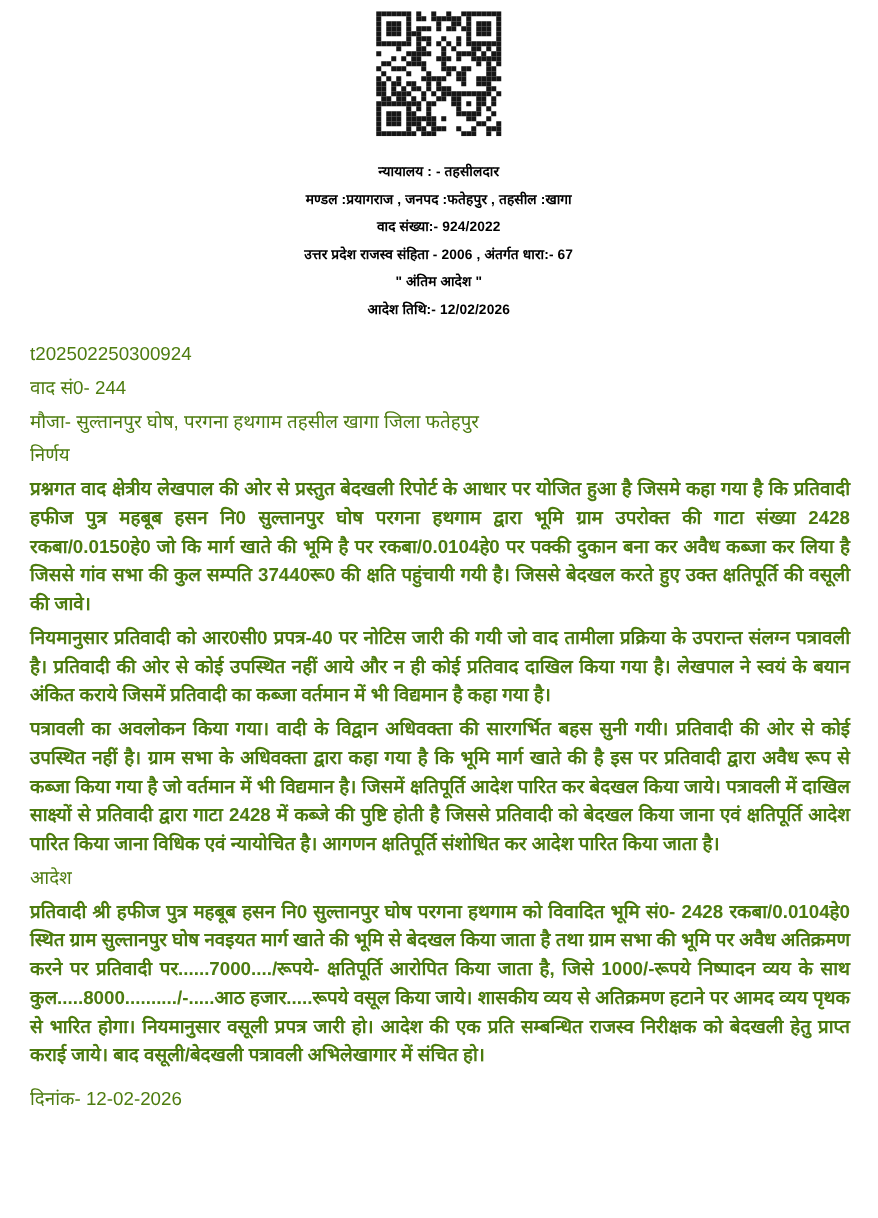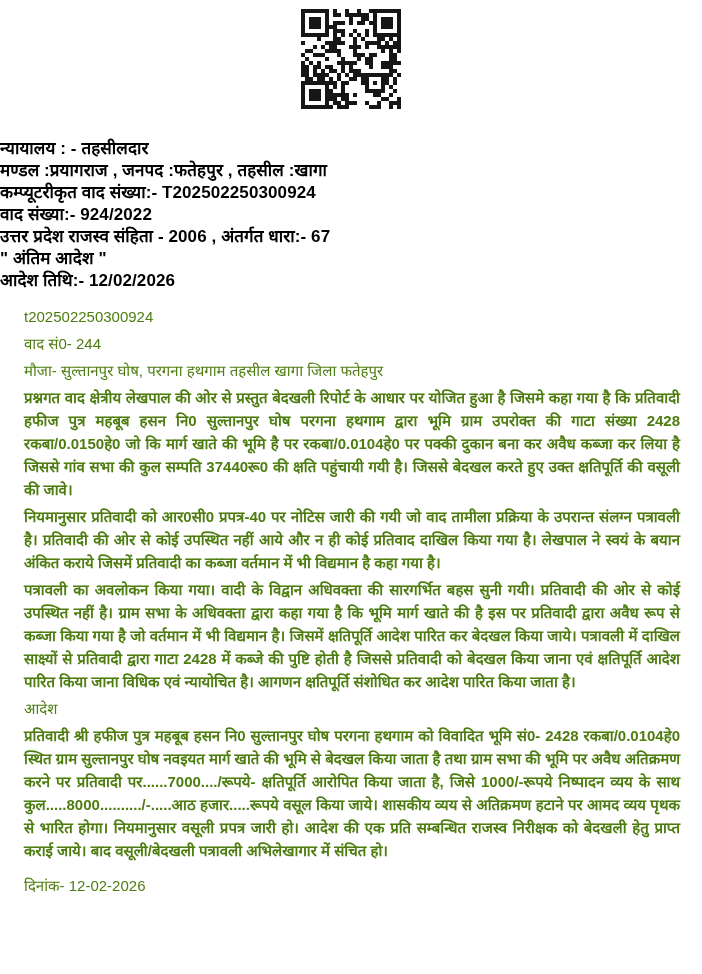--- a/index.html
+++ b/index.html
@@ -14,24 +14,24 @@
     color: #1c1c1c;
     -webkit-font-smoothing: antialiased;
   }
   .qr-wrap {
     display: flex;
     justify-content: center;
     padding-top: 9px;
   }
   .qr-wrap svg { display: block; }
   .doc-header {
-    margin-top: 29px;
-    text-align: left;
+    margin-top: 18px;
+    text-align: center;
     font-weight: 700;
-    font-size: 17px;
+    font-size: 11px;
     line-height: 22px;
     color: #000000;
     letter-spacing: 0.1px;
   }
   .doc-body {
     margin: 13px 22px 0 24px;
     font-size: 15px;
     color: #4d7c0f;
   }
   .b-line {
@@ -383,31 +383,31 @@
         <rect x="72" y="96" width="4" height="4" fill="#161616"></rect>
         <rect x="76" y="96" width="4" height="4" fill="#161616"></rect>
         <rect x="88" y="96" width="4" height="4" fill="#161616"></rect>
         <rect x="96" y="96" width="4" height="4" fill="#161616"></rect>
       </svg>
   </div>
 
   <div class="doc-header">
     <div class="h-line">न्यायालय : -  तहसीलदार</div>
     <div class="h-line">मण्डल :प्रयागराज , जनपद :फतेहपुर , तहसील :खागा</div>
-    <div class="h-line">कम्प्यूटरीकृत वाद संख्या:- T202502250300924</div>
     <div class="h-line">वाद संख्या:- 924/2022</div>
     <div class="h-line">उत्तर प्रदेश राजस्व संहिता - 2006 , अंतर्गत धारा:-  67</div>
     <div class="h-line">" अंतिम आदेश "</div>
     <div class="h-line">आदेश तिथि:- 12/02/2026</div>
   </div>
 
   <div class="doc-body">
     <div class="b-line">t202502250300924</div>
     <div class="b-line">वाद सं0- 244</div>
     <div class="b-line">मौजा- सुल्तानपुर घोष, परगना हथगाम तहसील खागा जिला फतेहपुर</div>
+    <div class="b-line">निर्णय</div>
 
     <p class="para">प्रश्नगत वाद क्षेत्रीय लेखपाल की ओर से प्रस्तुत बेदखली रिपोर्ट के आधार पर योजित हुआ है जिसमे कहा गया है कि प्रतिवादी हफीज पुत्र महबूब हसन नि0 सुल्तानपुर घोष परगना हथगाम द्वारा भूमि ग्राम उपरोक्त की गाटा संख्या 2428 रकबा/0.0150हे0 जो कि मार्ग खाते की भूमि है पर रकबा/0.0104हे0 पर पक्की दुकान बना कर अवैध कब्जा कर लिया है जिससे गांव सभा की कुल सम्पति 37440रू0 की क्षति पहुंचायी गयी है। जिससे बेदखल करते हुए उक्त क्षतिपूर्ति की वसूली की जावे।</p>
     <p class="para">नियमानुसार प्रतिवादी को आर0सी0 प्रपत्र-40 पर नोटिस जारी की गयी जो वाद तामीला प्रक्रिया के उपरान्त संलग्न पत्रावली है। प्रतिवादी की ओर से कोई उपस्थित नहीं आये और न ही कोई प्रतिवाद दाखिल किया गया है। लेखपाल ने स्वयं के बयान अंकित कराये जिसमें प्रतिवादी का कब्जा वर्तमान में भी विद्यमान है कहा गया है।</p>
     <p class="para">पत्रावली का अवलोकन किया गया। वादी के विद्वान अधिवक्ता की सारगर्भित बहस सुनी गयी। प्रतिवादी की ओर से कोई उपस्थित नहीं है। ग्राम सभा के अधिवक्ता द्वारा कहा गया है कि भूमि मार्ग खाते की है इस पर प्रतिवादी द्वारा अवैध रूप से कब्जा किया गया है जो वर्तमान में भी विद्यमान है। जिसमें क्षतिपूर्ति आदेश पारित कर बेदखल किया जाये। पत्रावली में दाखिल साक्ष्यों से प्रतिवादी द्वारा गाटा 2428 में कब्जे की पुष्टि होती है जिससे प्रतिवादी को बेदखल किया जाना एवं क्षतिपूर्ति आदेश पारित किया जाना विधिक एवं न्यायोचित है। आगणन क्षतिपूर्ति संशोधित कर आदेश पारित किया जाता है।</p>
 
     <div class="b-line">आदेश</div>
     <p class="para">प्रतिवादी श्री हफीज पुत्र महबूब हसन नि0 सुल्तानपुर घोष परगना हथगाम को विवादित भूमि सं0- 2428 रकबा/0.0104हे0 स्थित ग्राम सुल्तानपुर घोष नवइयत मार्ग खाते की भूमि से बेदखल किया जाता है तथा ग्राम सभा की भूमि पर अवैध अतिक्रमण करने पर प्रतिवादी पर......7000..../रूपये- क्षतिपूर्ति आरोपित किया जाता है, जिसे 1000/-रूपये निष्पादन व्यय के साथ कुल.....8000........../-.....आठ हजार.....रूपये वसूल किया जाये। शासकीय व्यय से अतिक्रमण हटाने पर आमद व्यय पृथक से भारित होगा। नियमानुसार वसूली प्रपत्र जारी हो। आदेश की एक प्रति सम्बन्धित राजस्व निरीक्षक को बेदखली हेतु प्राप्त कराई जाये। बाद वसूली/बेदखली पत्रावली अभिलेखागार में संचित हो।</p>
 
     <div class="b-line footer-line">दिनांक- 12-02-2026</div>
 

